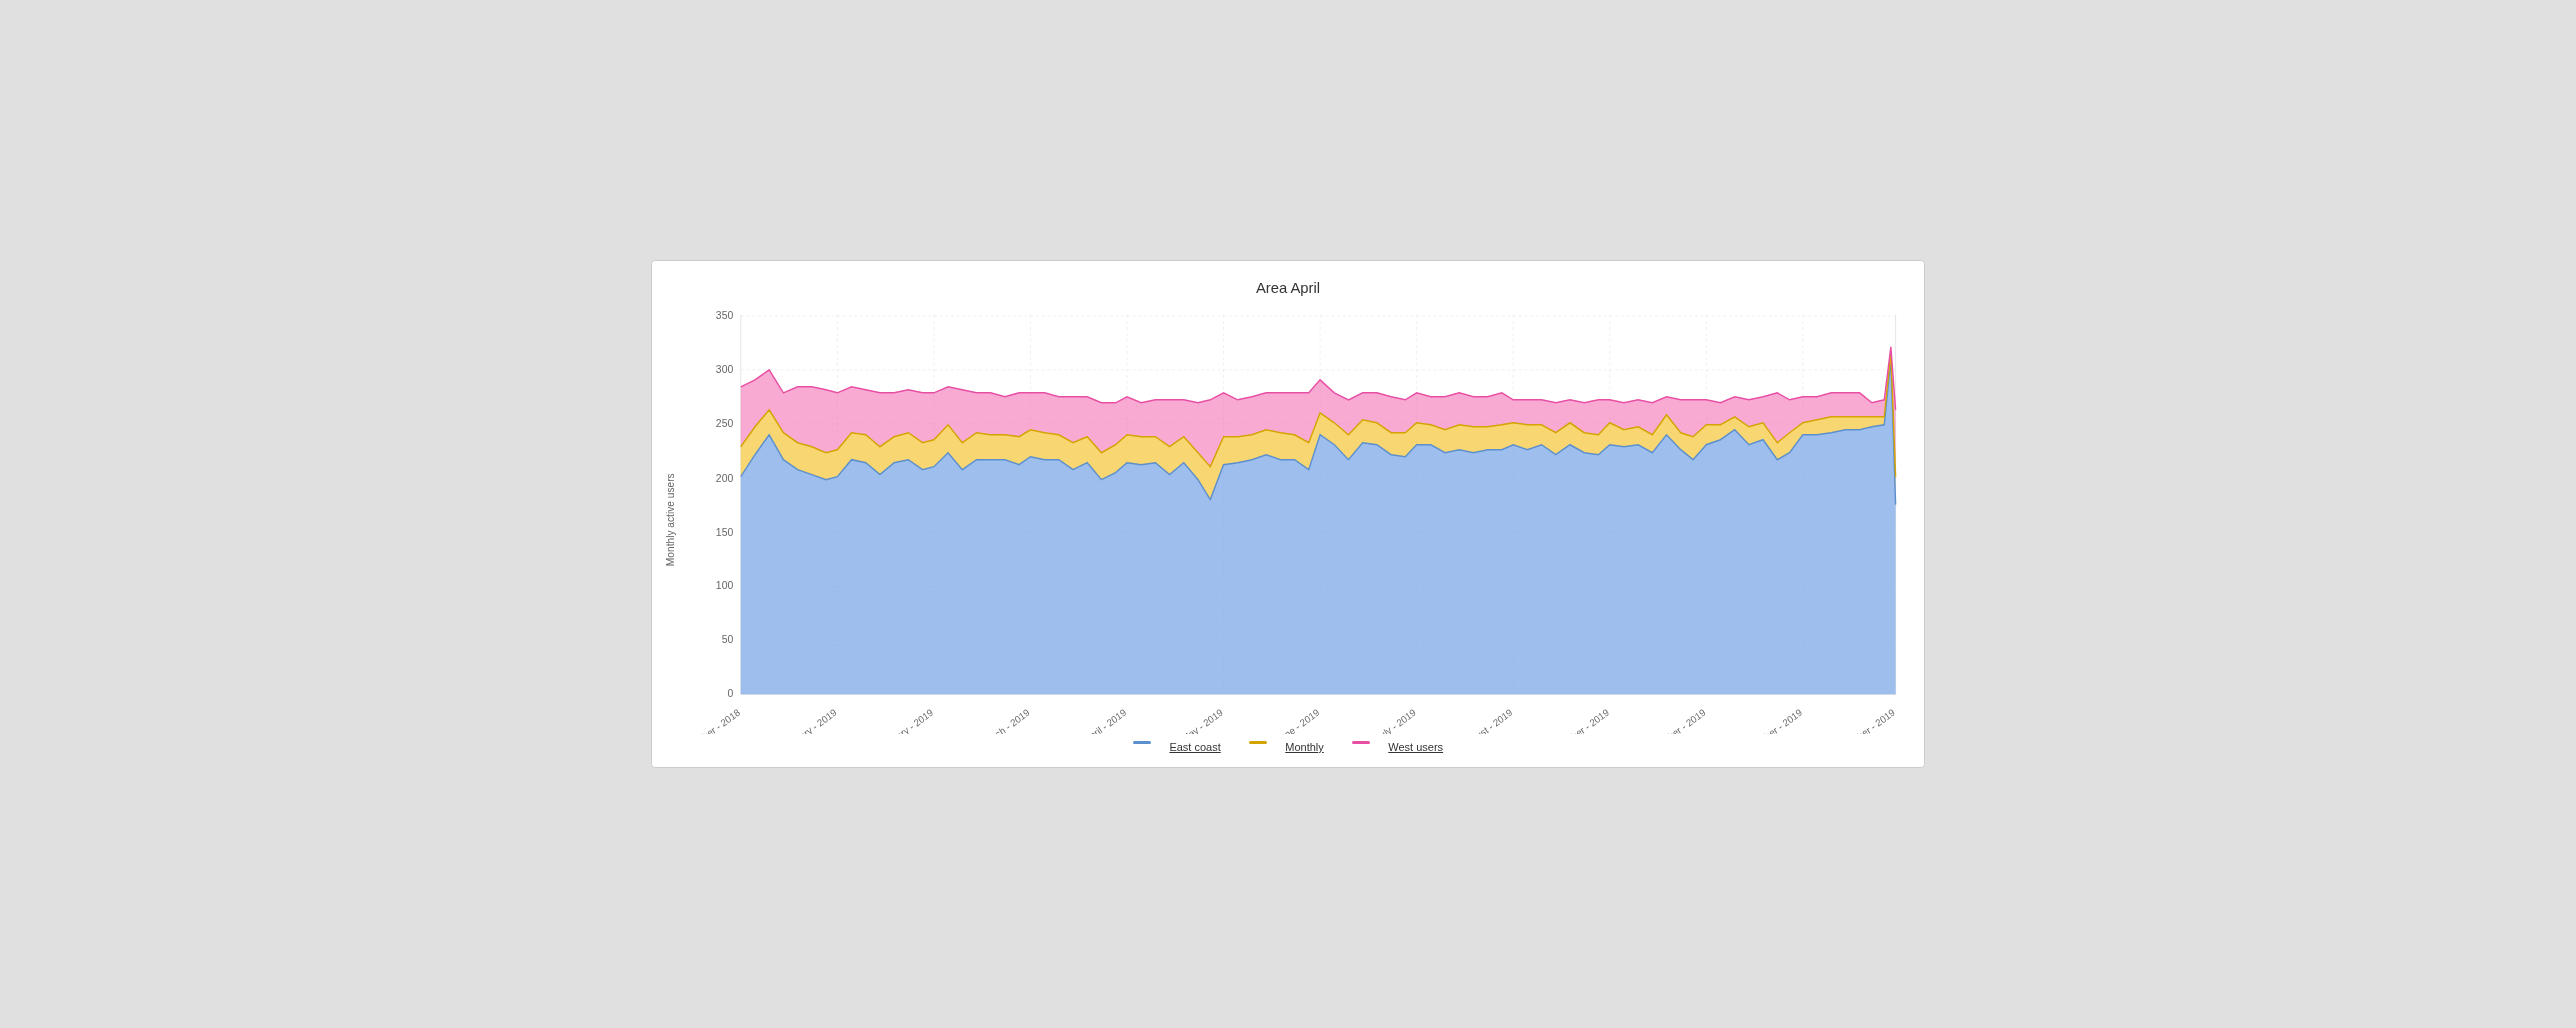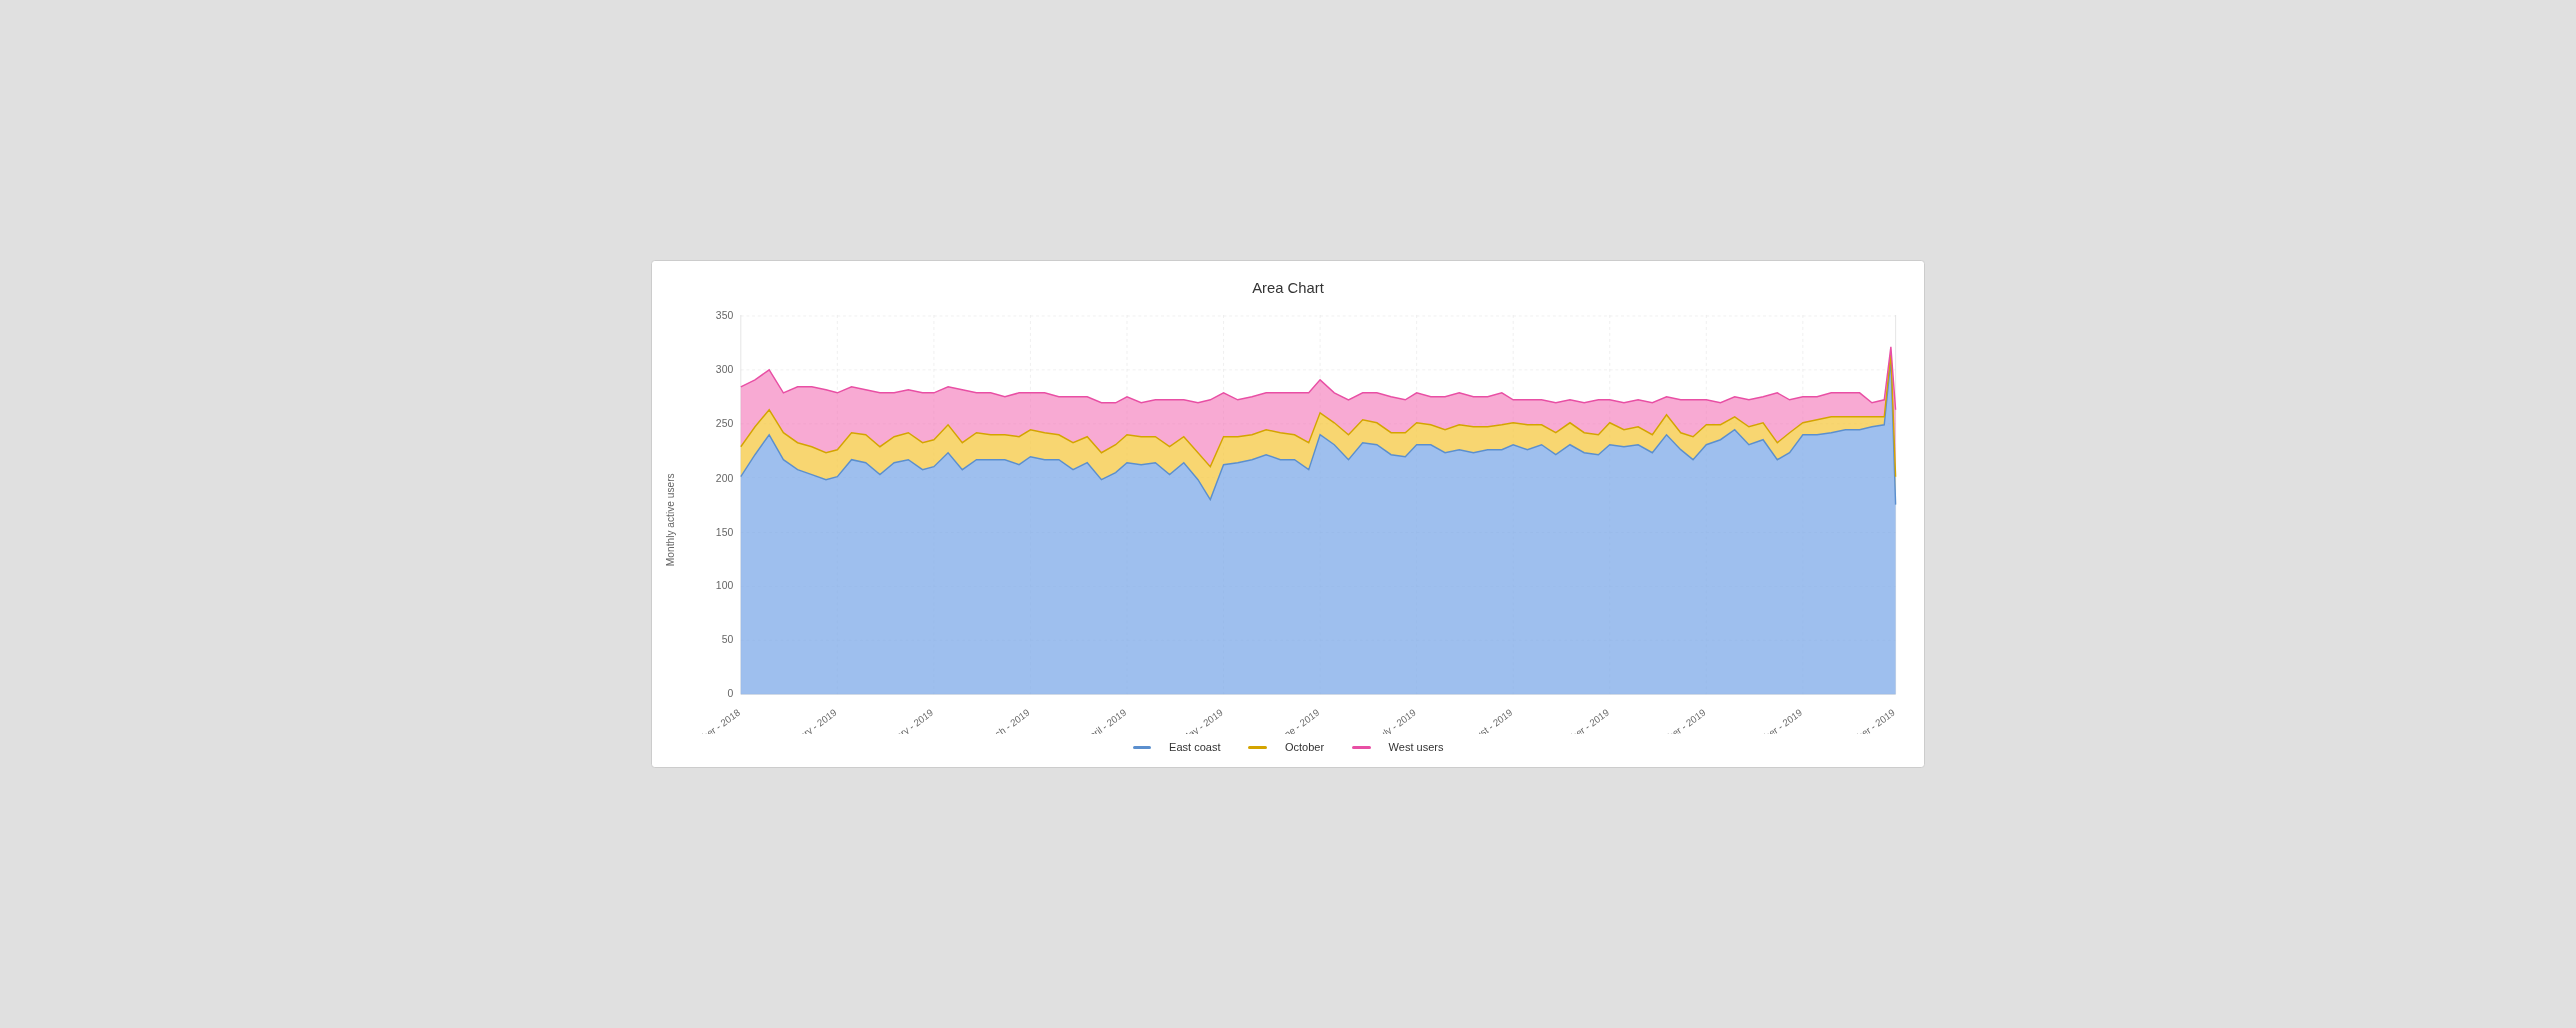--- a/index.html
+++ b/index.html
@@ -56,34 +56,35 @@
     .legend {
       display: flex;
       justify-content: center;
       gap: 28px;
       padding: 7.4px 0 4.6px 0;
       font-size: 11px;
       color: #333;
     }
     .legend-item {
       display: flex;
-      align-items: center;
+      align-items: flex-start;
       gap: 18px;
+      text-decoration: underline;
     }
     .legend-line {
       width: 18.5px;
       height: 2.8px;
       border-radius: 1.8px;
     }
   </style>
 </head>
 <body>
 
 <div class="chart-container">
-  <div class="chart-title">Area Chart</div>
+  <div class="chart-title">Area April</div>
   <div class="chart-area">
     <div class="y-axis-label">Monthly active users</div>
     <div class="chart-inner">
       <svg class="main-chart" viewBox="0 0 1300 430" preserveAspectRatio="none">
         <defs>
           <pattern id="grid" width="100" height="60" patternUnits="userSpaceOnUse">
             <path d="M 100 0 L 0 0 0 60" fill="none" stroke="#e0e0e0" stroke-width="0.5" stroke-dasharray="4,3"></path>
           </pattern>
         </defs>
 
@@ -373,21 +374,21 @@
       </svg>
     </div>
   </div>
   <div class="legend">
     <div class="legend-item">
       <div class="legend-line" style="background:#5b8fce;"></div>
       <span>East coast</span>
     </div>
     <div class="legend-item">
       <div class="legend-line" style="background:#d4a400;"></div>
-      <span>October</span>
+      <span>Monthly</span>
     </div>
     <div class="legend-item">
       <div class="legend-line" style="background:#e84fa4;"></div>
       <span>West users</span>
     </div>
   </div>
 </div>
 
 
 </body></html>

